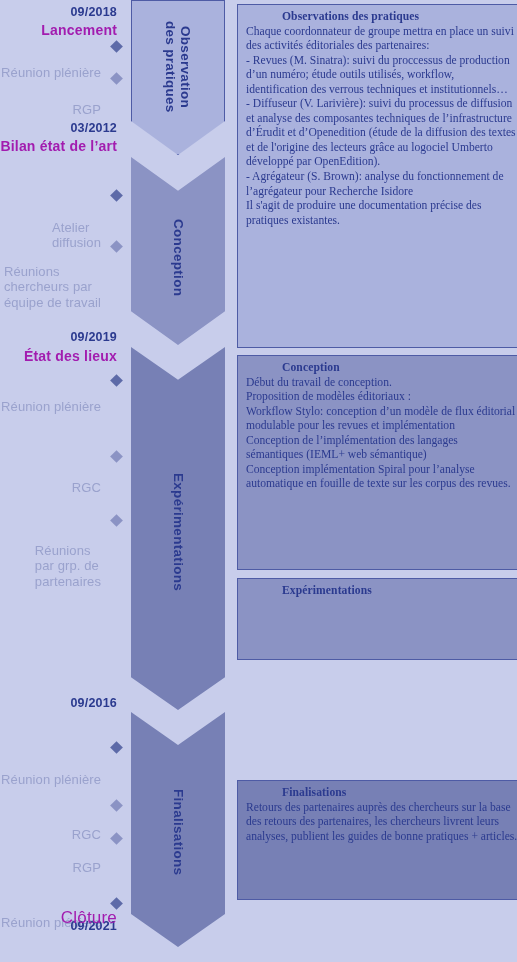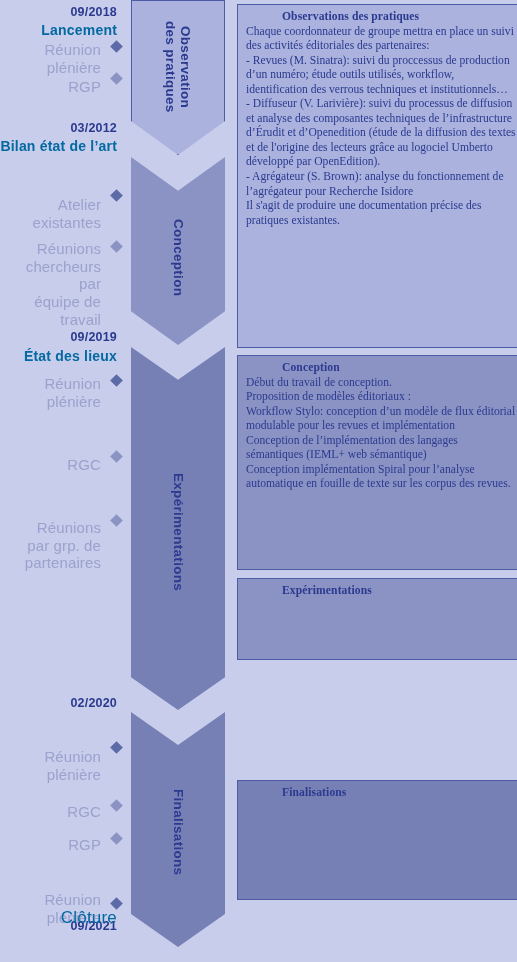--- a/index.html
+++ b/index.html
@@ -42,32 +42,32 @@
     letter-spacing: 0.2px;
     white-space: nowrap;
   }
 
   .tl-phase {
     position: absolute;
     right: 14px;
     text-align: right;
     font-size: 14px;
     font-weight: bold;
-    color: #0369a1;
+    color: #a21caf;
     line-height: 1.17;
     letter-spacing: 0.2px;
   }
 
   .tl-event {
     position: absolute;
-    text-align: right;
-    font-size: 15px;
+    font-size: 13px;
     color: #9aa2cd;
     line-height: 1.18;
     letter-spacing: 0.1px;
+    margin-top: 24px;
   }
 
   .diamond {
     position: absolute;
     width: 9px;
     height: 9px;
     background: #5d6aa8;
     transform: rotate(45deg);
   }
   .diamond.light {
@@ -162,21 +162,21 @@
     <div class="diamond" style="top:42px; left:112px;"></div>
 
     <div class="tl-event" style="top:78px; right:30px;">RGP</div>
     <div class="diamond light" style="top:74px; left:112px;"></div>
 
     <div class="tl-date" style="top:121px;">03/2012</div>
     <div class="tl-phase" style="top:138px;">Bilan état de
 l’art</div>
 
     <div class="tl-event" style="top:196px; right:30px; white-space:pre-line;">Atelier
-existantes</div>
+diffusion</div>
     <div class="diamond" style="top:191px; left:112px;"></div>
 
     <div class="tl-event" style="top:240px; right:30px; white-space:pre-line;">Réunions
 chercheurs par
 équipe de travail</div>
     <div class="diamond light" style="top:242px; left:112px;"></div>
 
     <div class="tl-date" style="top:330px;">09/2019</div>
     <div class="tl-phase" style="top:348px;">État des lieux</div>
 
@@ -184,21 +184,21 @@
     <div class="diamond" style="top:376px; left:112px;"></div>
 
     <div class="tl-event" style="top:456px; right:30px;">RGC</div>
     <div class="diamond light" style="top:452px; left:112px;"></div>
 
     <div class="tl-event" style="top:519px; right:30px; white-space:pre-line;">Réunions
 par grp. de
 partenaires</div>
     <div class="diamond light" style="top:516px; left:112px;"></div>
 
-    <div class="tl-date" style="top:696px;">02/2020</div>
+    <div class="tl-date" style="top:696px;">09/2016</div>
 
     <div class="tl-event" style="top:748px; right:30px;">Réunion plénière</div>
     <div class="diamond" style="top:743px; left:112px;"></div>
 
     <div class="tl-event" style="top:803px; right:30px;">RGC</div>
     <div class="diamond light" style="top:801px; left:112px;"></div>
 
     <div class="tl-event" style="top:836px; right:30px;">RGP</div>
     <div class="diamond light" style="top:834px; left:112px;"></div>
 
@@ -262,15 +262,16 @@
 Conception de l’implémentation des langages sémantiques (IEML+ web sémantique)
 Conception implémentation Spiral pour l’analyse automatique en fouille de texte sur les corpus des revues.</span>
   </div>
 
   <div class="panel mid" style="top:578px; height:82px;">
     <span class="ttl">Expérimentations</span>
   </div>
 
   <div class="panel dark" style="top:780px; height:120px;">
     <span class="ttl">Finalisations</span>
+    <span class="bdy">Retours des partenaires auprès des chercheurs sur la base des retours des partenaires, les chercheurs livrent leurs analyses, publient les guides de bonne pratiques + articles.</span>
   </div>
 
 </div>
 
 </body></html>

